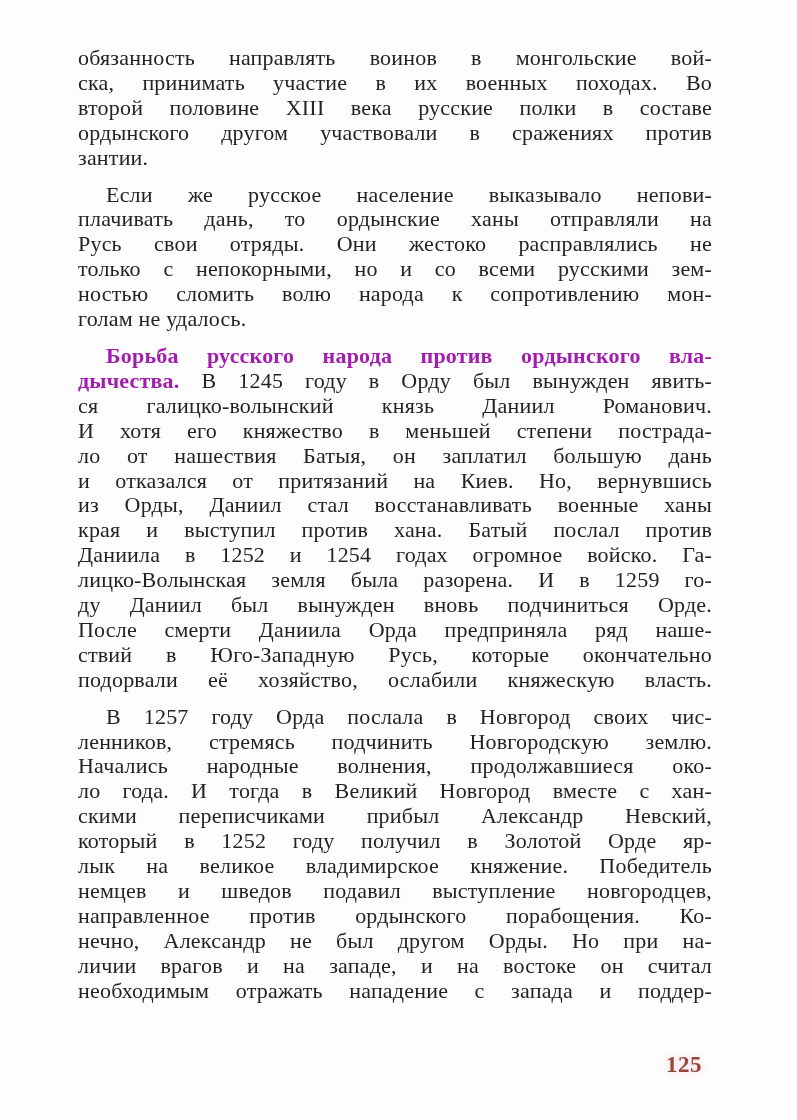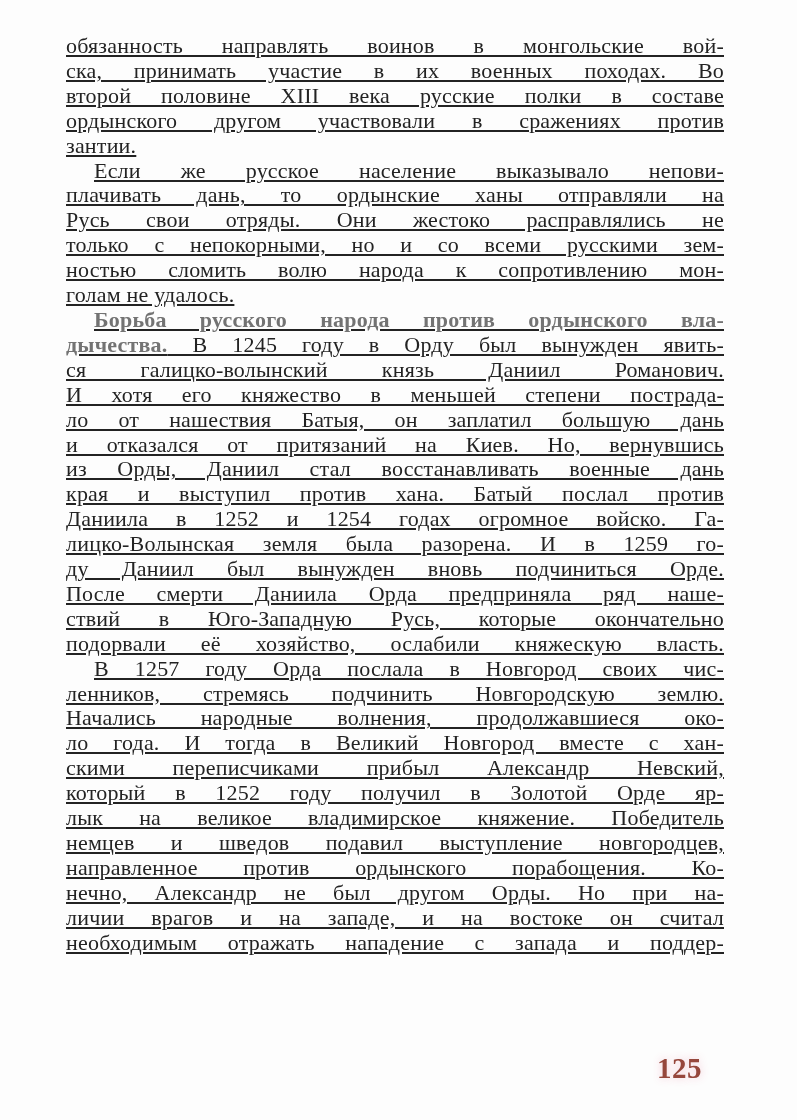--- a/index.html
+++ b/index.html
@@ -19,51 +19,50 @@
   .text-column {
     position: absolute;
     left: 66px;
     top: 34px;
     width: 658px;
     font-size: 22px;
     line-height: 24.9px;
     letter-spacing: 0.2px;
   }
   .para {
-    margin: 0;
+    margin: 12px;
     padding: 0;
-    text-decoration: underline;
   }
   .line {
     white-space: normal;
     text-align: left;
   }
   .line.j {
     text-align: justify;
     text-align-last: justify;
     -moz-text-align-last: justify;
   }
   .line.indent {
     padding-left: 28px;
   }
   .seg-bold {
     font-weight: bold;
-    color: #737373;
+    color: #a21caf;
   }
   .seg-term {
     font-family: "Liberation Sans", "DejaVu Sans", sans-serif;
     font-weight: 600;
     font-size: 0.94em;
     color: #2a2a2a;
   }
   .page-number {
     position: absolute;
     top: 1052px;
     right: 95px;
-    font-size: 29px;
+    font-size: 23px;
     font-weight: bold;
     font-family: "Liberation Serif", "DejaVu Serif", serif;
     color: var(--pagenum-color, #96473c);
     text-shadow: 0 0 8px rgba(244, 195, 210, 0.9);
     letter-spacing: 0.5px;
   }
 </style>
 </head>
 <body>
 
@@ -84,21 +83,21 @@
         <div class="line j">ностью сломить волю народа к сопротивлению мон-</div>
         <div class="line">голам не удалось.</div>
       </div>
       <div class="para">
         <div class="line j indent"><span class="seg-bold">Борьба русского народа против ордынского вла-</span></div>
         <div class="line j"><span class="seg-bold">дычества.</span> В 1245 году в Орду был вынужден явить-</div>
         <div class="line j">ся галицко-волынский князь Даниил Романович.</div>
         <div class="line j">И хотя его княжество в меньшей степени пострада-</div>
         <div class="line j">ло от нашествия Батыя, он заплатил большую дань</div>
         <div class="line j">и отказался от притязаний на Киев. Но, вернувшись</div>
-        <div class="line j">из Орды, Даниил стал восстанавливать военные дань</div>
+        <div class="line j">из Орды, Даниил стал восстанавливать военные ханы</div>
         <div class="line j">края и выступил против хана. Батый послал против</div>
         <div class="line j">Даниила в 1252 и 1254 годах огромное войско. Га-</div>
         <div class="line j">лицко-Волынская земля была разорена. И в 1259 го-</div>
         <div class="line j">ду Даниил был вынужден вновь подчиниться Орде.</div>
         <div class="line j">После смерти Даниила Орда предприняла ряд наше-</div>
         <div class="line j">ствий в Юго-Западную Русь, которые окончательно</div>
         <div class="line j">подорвали её хозяйство, ослабили княжескую власть.</div>
       </div>
       <div class="para">
         <div class="line j indent">В 1257 году Орда послала в Новгород своих чис-</div>

